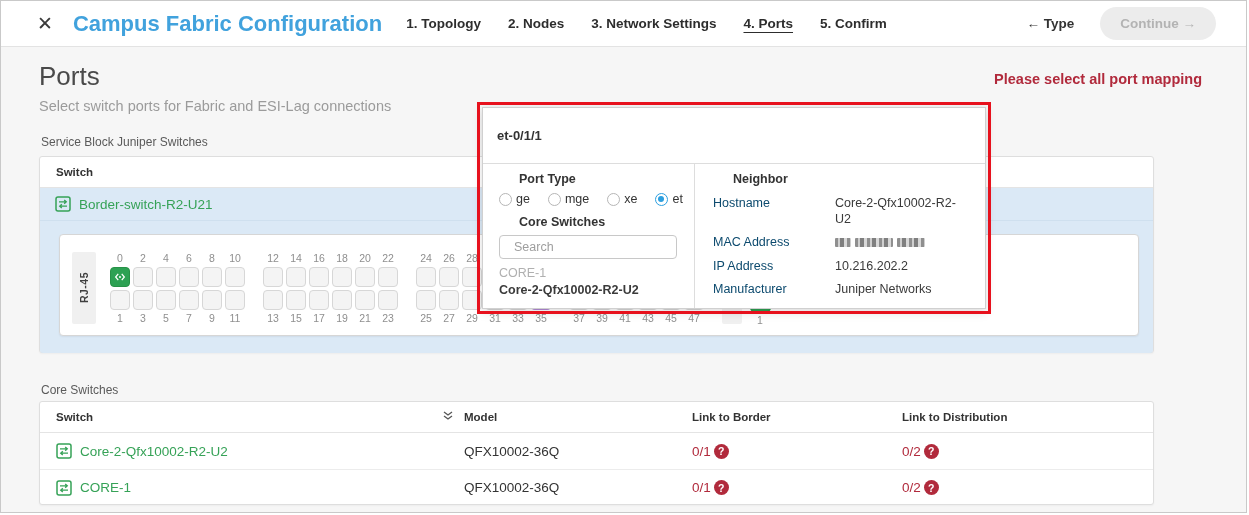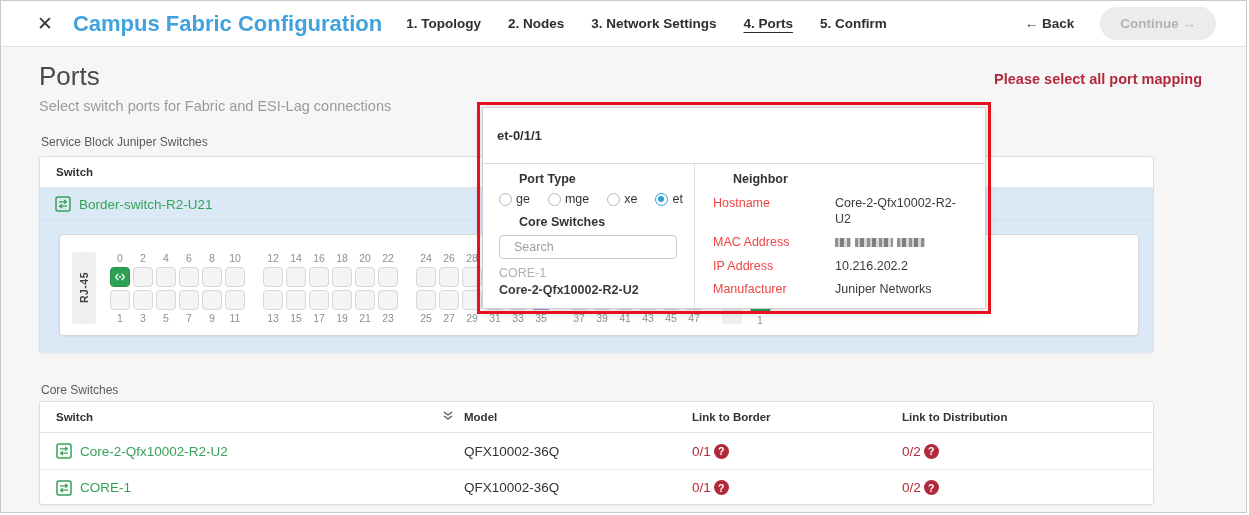--- a/index.html
+++ b/index.html
@@ -67,21 +67,21 @@
   .radio-circle.selected { border-color:#2d9fdf; }
   .radio-circle.selected::after { content:""; position:absolute; left:2px; top:2px; width:6px; height:6px; border-radius:50%; background:#2d9fdf; }
   .radio-label { font-size:12.5px; color:#333; }
   .cs-label { margin-top:8px; }
   .searchbox { margin-top:5px; width:178px; height:24px; border:1px solid #c8c8c8; border-radius:4px; display:flex; align-items:center; padding:0 8px; gap:6px; background:#fff; }
   .searchbox input { border:none; outline:none; flex:1; font-size:12.5px; color:#333; font-family:"Liberation Sans", sans-serif; background:transparent; }
   .searchbox input::placeholder { color:#9e9e9e; }
   .switch-option { font-size:12.5px; color:#3b3b3b; font-weight:600; margin-top:3px; line-height:15px; cursor:pointer; }
   .switch-option.disabled { color:#b0b0b0; font-weight:400; margin-top:7px; line-height:14px; }
   .neighbor-rows { margin-top:8px; display:grid; grid-template-columns:122px 1fr; row-gap:7px; font-size:12.5px; line-height:16px; }
-  .n-label { color:#ef4444; }
+  .n-label { color:#0c4a6e; }
   .n-value { color:#3a3a3a; }
   .redacted { display:inline-flex; gap:4px; align-items:center; height:16px; }
   .redact-block { display:inline-block; height:9px; border-radius:1px; background:repeating-linear-gradient(90deg,#8f8f8f 0 3px,#cfcfcf 3px 5px,#7f7f7f 5px 9px,#d8d8d8 9px 12px); filter:blur(0.6px); }
 
   
   .t2grid { display:grid; grid-template-columns:402px 22px 228px 210px 1fr; align-items:center; }
   .t2grid .c1 { padding-left:16px; display:flex; align-items:center; gap:8px; }
   .t2row { height:36px; font-size:13.5px; color:#333; }
   .t2row + .t2row { border-top:1px solid #ececec; }
   .linkcell { display:flex; align-items:center; gap:3px; }
@@ -98,21 +98,21 @@
     <div class="close-btn">✕</div>
     <div class="app-title">Campus Fabric Configuration</div>
     <div class="steps">
         <div class="step">1. Topology</div>
         <div class="step">2. Nodes</div>
         <div class="step">3. Network Settings</div>
         <div class="step active">4. Ports</div>
         <div class="step">5. Confirm</div>
       </div>
     <div class="topbar-right">
-      <div class="back-btn">← Back</div>
+      <div class="back-btn">← Type</div>
       <button class="continue-btn">Continue →</button>
     </div>
   </div>
 
   <div class="page-title">Ports</div>
   <div class="page-subtitle">Select switch ports for Fabric and ESI-Lag connections</div>
   <div class="warning-msg">Please select all port mapping</div>
 
   <div class="section-label label-border">Service Block Juniper Switches</div>
   <div class="tbl tbl1">

